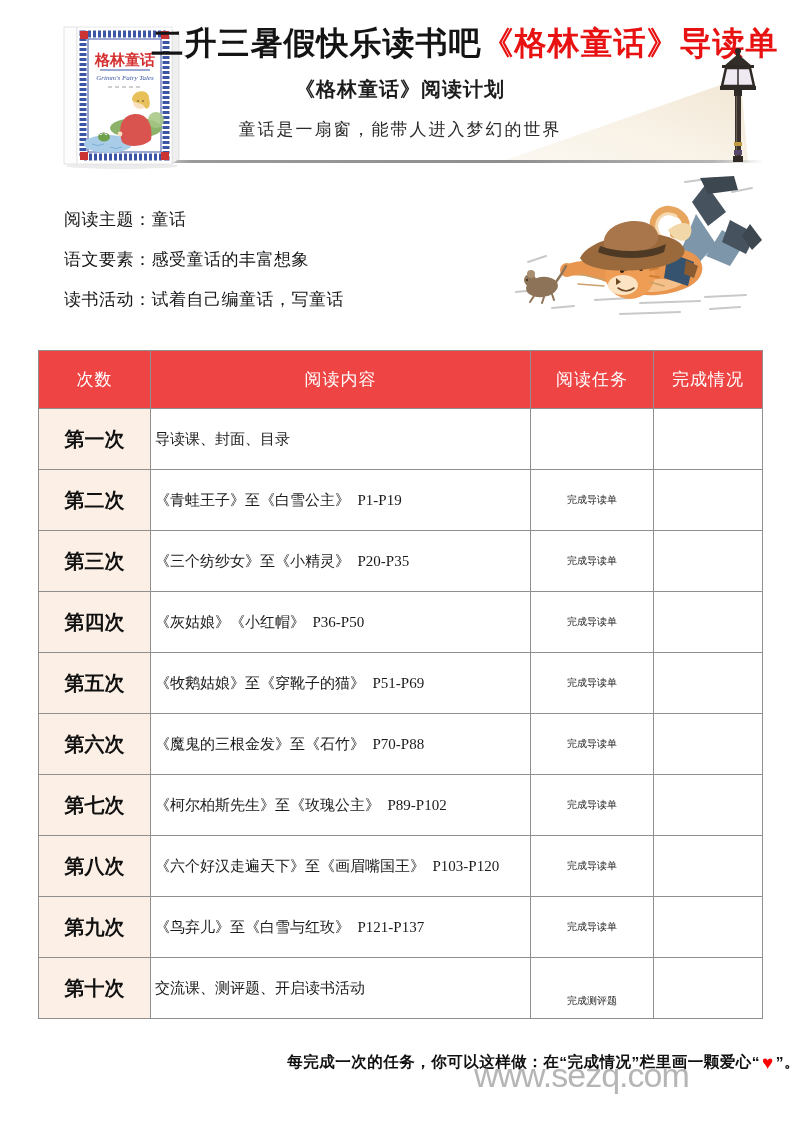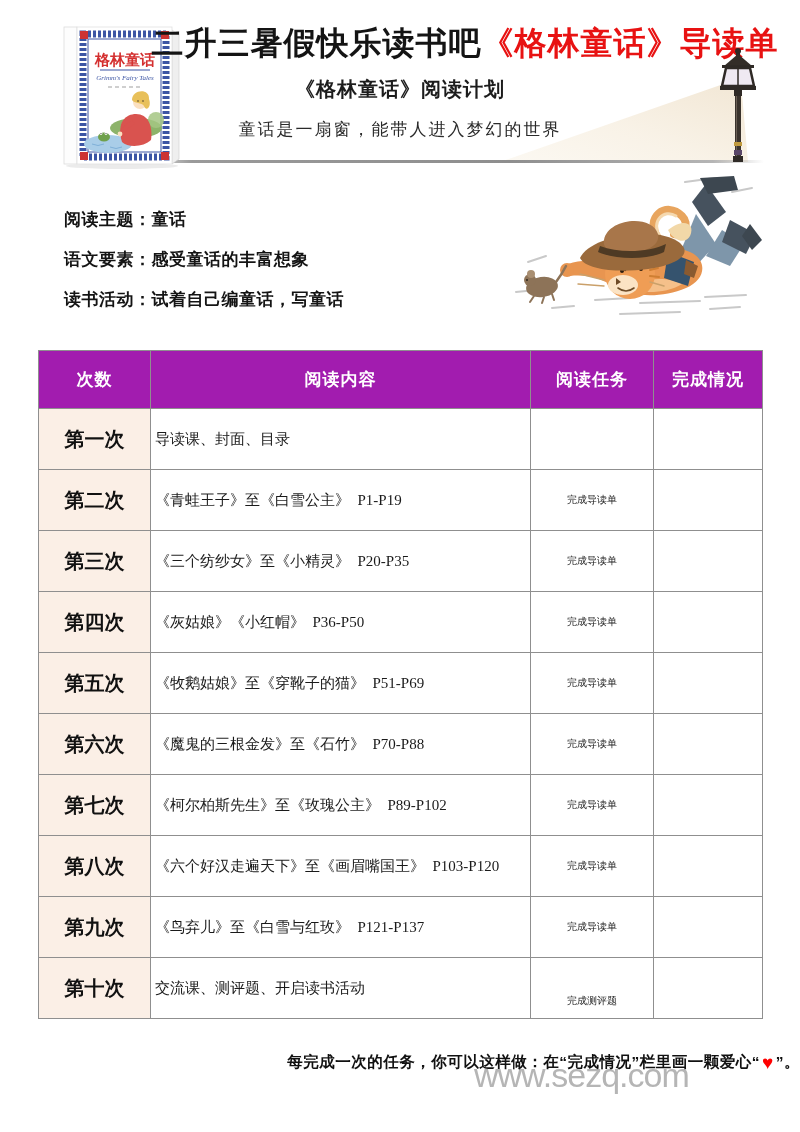--- a/index.html
+++ b/index.html
@@ -31,31 +31,31 @@
   }
   .light-beam {
     left:500px; top:78px; width:248px; height:84px; opacity:.8;
     background:linear-gradient(200deg,#eee0c9 0%, #f7efe1 55%, #fbf7ef 100%);
     clip-path:polygon(97% 0, 0 100%, 100% 100%);
   }
   .book-cover-box { left:56px; top:22px; width:130px; height:148px; }
   .lamp-box { left:700px; top:46px; width:76px; height:120px; }
 
   
-  .info { left:64px; top:200px; font-size:17px; font-weight:700; color:#141414; }
+  .info { left:64px; top:200px; font-size:17px; font-weight:400; color:#141414; }
   .info-line { height:40px; line-height:40px; letter-spacing:.5px; }
 
   .cat-box { left:500px; top:174px; width:262px; height:150px; }
 
   
   .table-wrap { left:38px; top:350px; width:724px; }
   table { border-collapse:collapse; width:724px; table-layout:fixed; }
   th,td { border:1px solid #8f8f8f; overflow:hidden; }
   thead th {
-    background:#a21caf; color:#ffffff; font-size:17px; font-weight:700;
+    background:#ef4444; color:#ffffff; font-size:17px; font-weight:400;
     height:55px; letter-spacing:1px;
   }
   tbody tr { height:61px; }
   td.num {
     background:#fbefe6; font-weight:700; font-size:20px; text-align:center; color:#111;
   }
   td.content {
     font-family:"Liberation Serif","DejaVu Serif",serif; font-size:15px;
     color:#1a1a1a; padding-left:4px; white-space:pre-wrap;
   }

